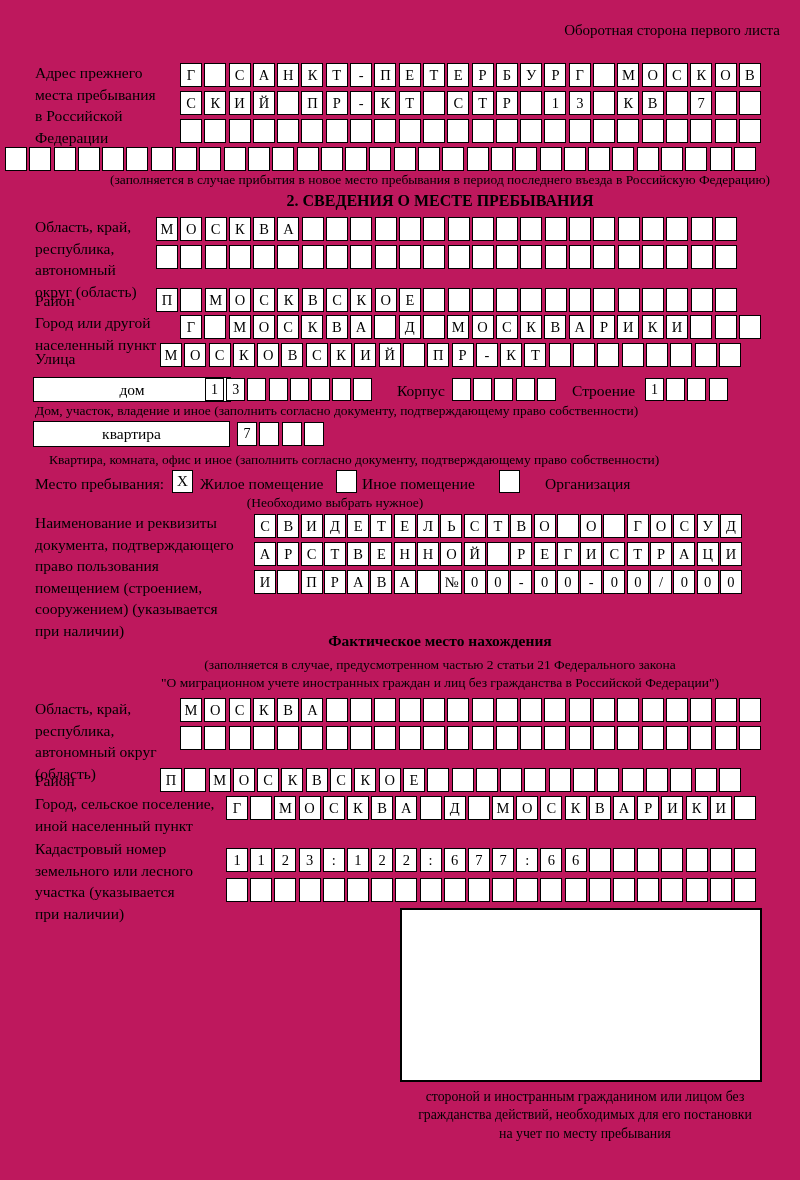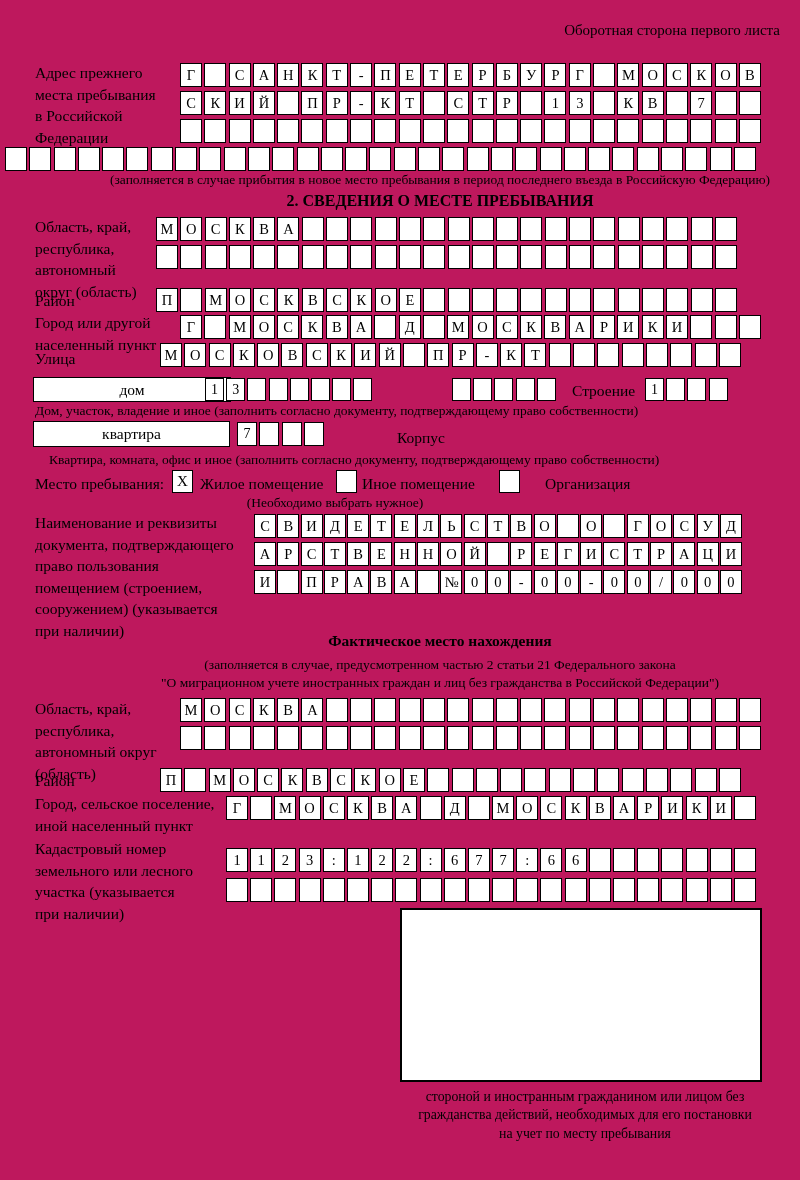--- a/index.html
+++ b/index.html
@@ -321,21 +321,21 @@
   <div class="abs boxrow sm" style="left:205px; top:378px;">
       <span class="box">1</span>
       <span class="box">3</span>
       <span class="box"></span>
       <span class="box"></span>
       <span class="box"></span>
       <span class="box"></span>
       <span class="box"></span>
       <span class="box"></span>
     </div>
-  <div class="abs label" style="left:397px; top:380px;margin-top:47px;">Корпус</div>
+  <div class="abs label" style="left:397px; top:380px;">Корпус</div>
   <div class="abs boxrow sm" style="left:452px; top:378px;">
       <span class="box"></span>
       <span class="box"></span>
       <span class="box"></span>
       <span class="box"></span>
       <span class="box"></span>
     </div>
   <div class="abs label" style="left:572px; top:380px;">Строение</div>
   <div class="abs boxrow sm" style="left:645px; top:378px;">
       <span class="box">1</span>

